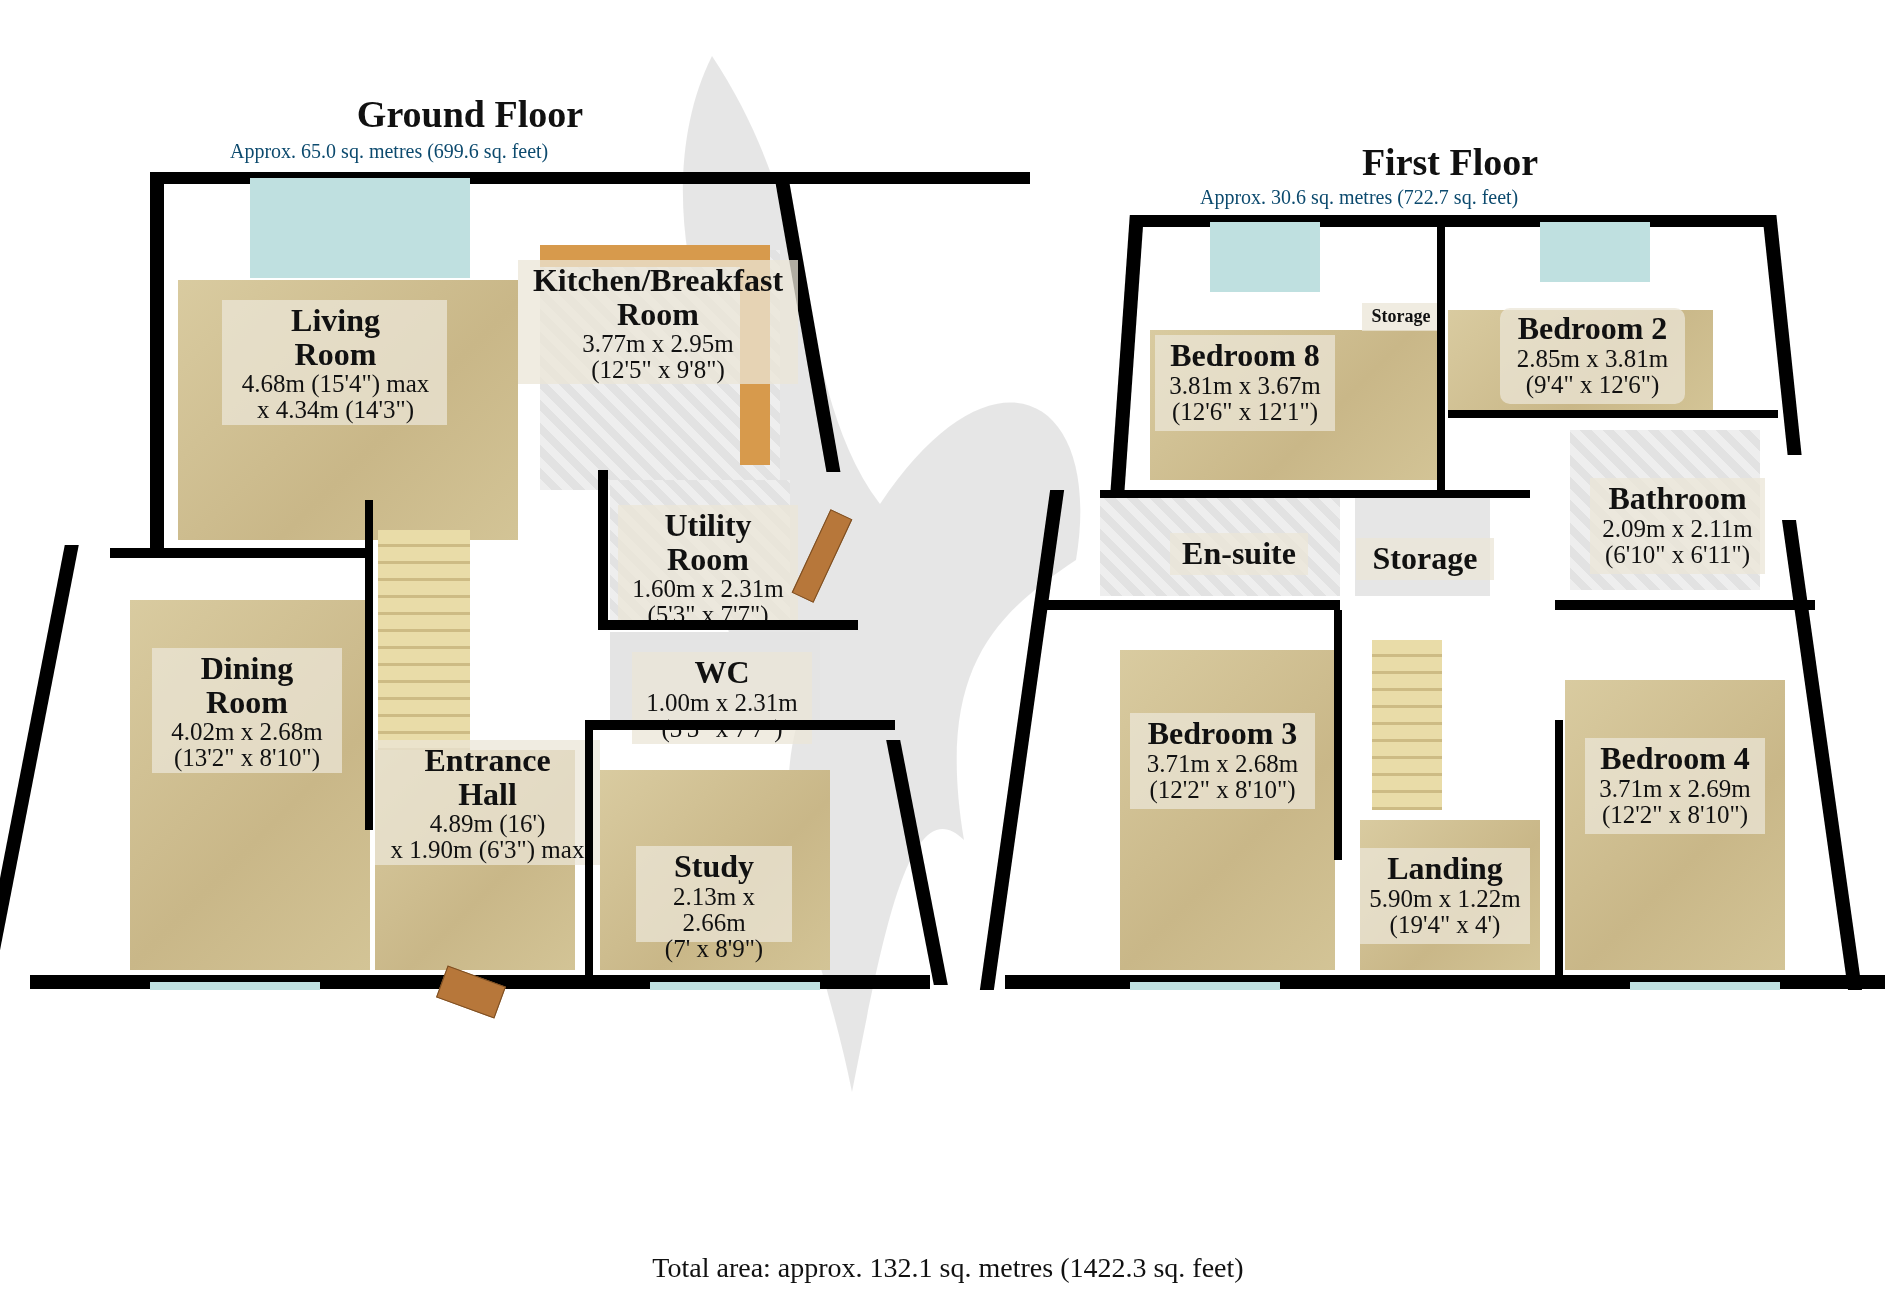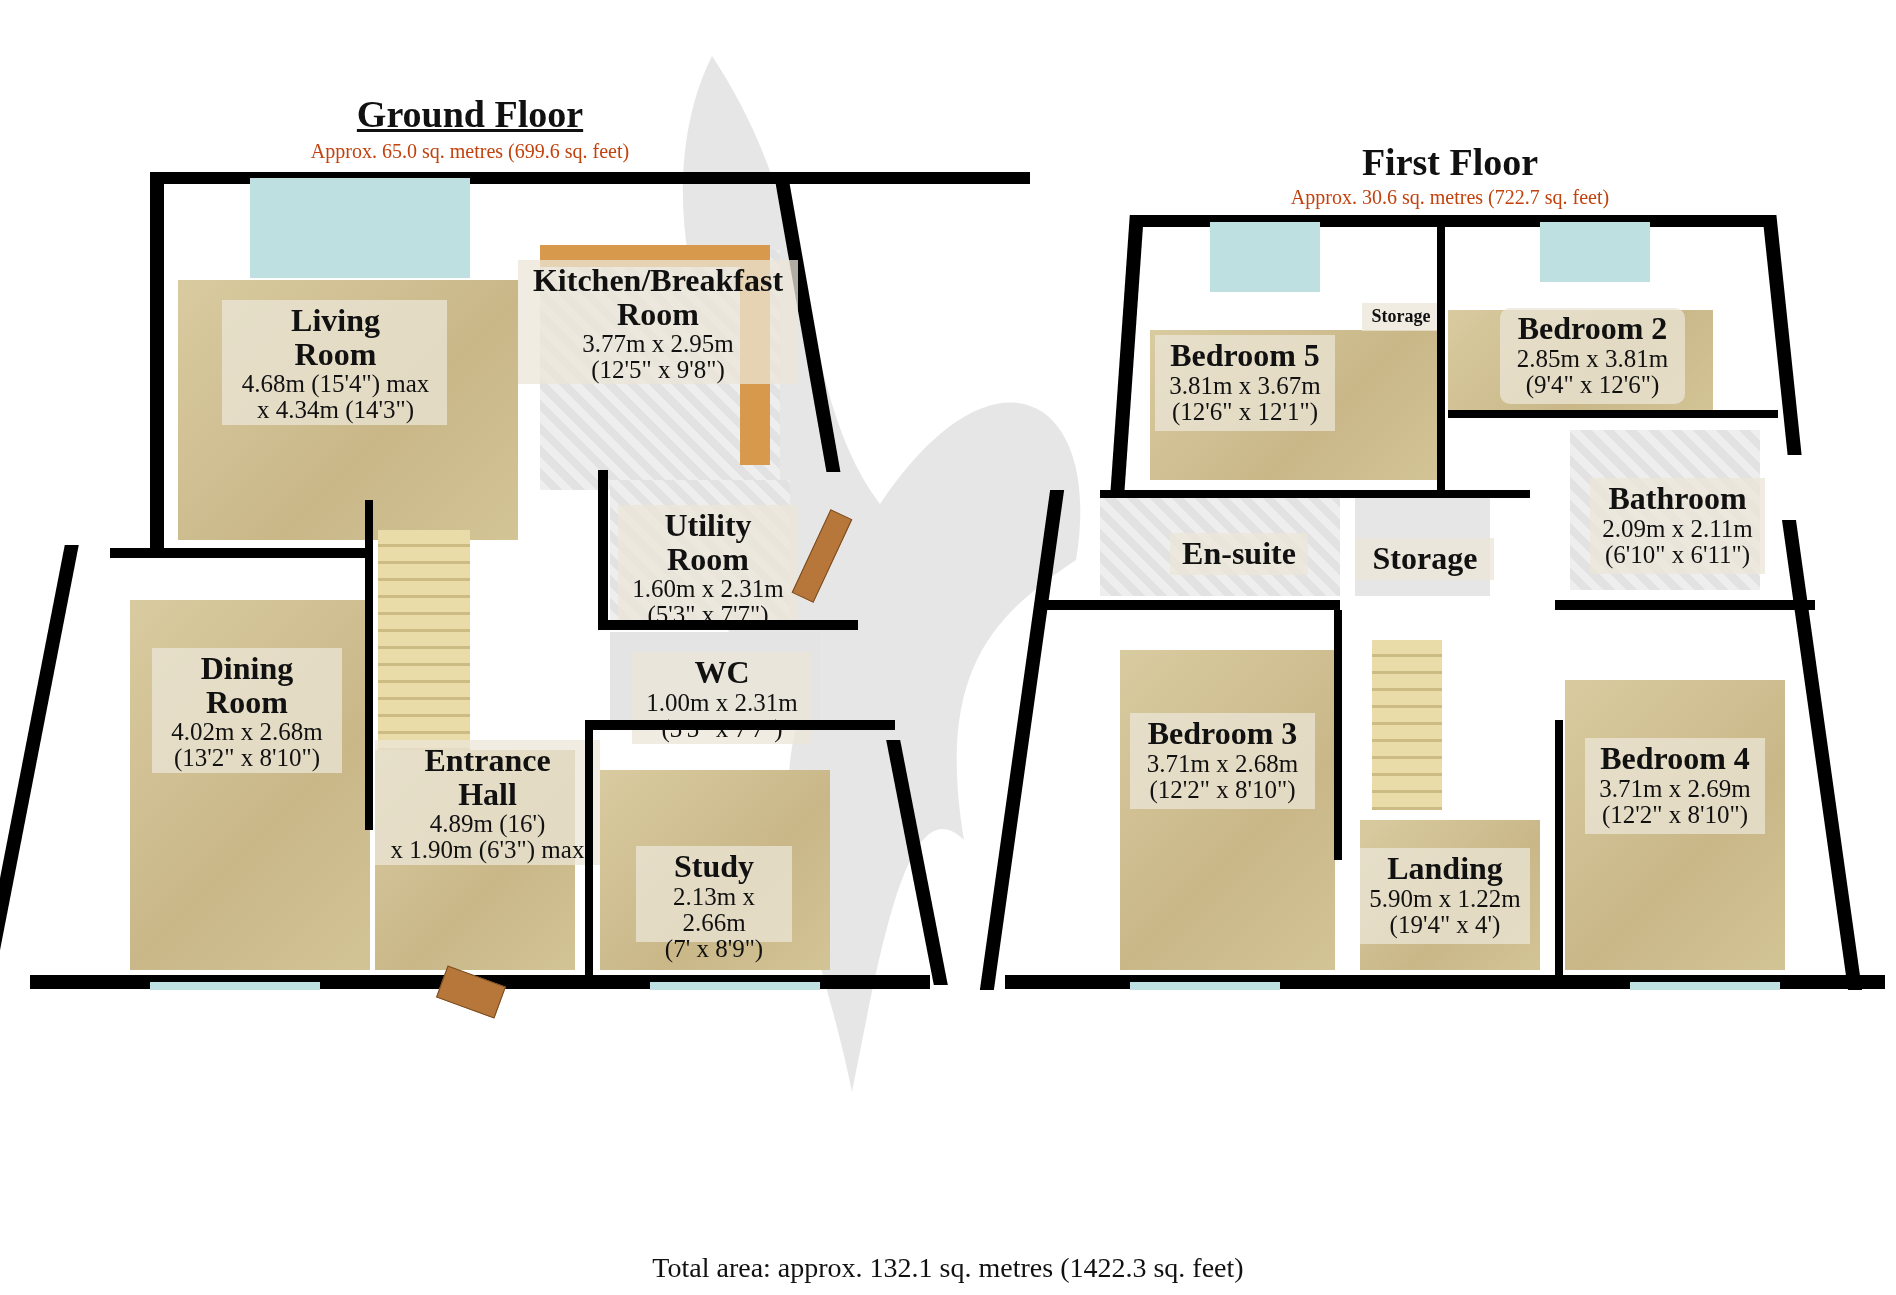--- a/index.html
+++ b/index.html
@@ -1,19 +1,19 @@
 <!DOCTYPE html>
 <html><head>
 <meta charset="utf-8">
 <style>
   html, body { margin:0; padding:0; }
   body { width:1896px; height:1295px; background:#ffffff; position:relative; overflow:hidden; font-family:"Liberation Serif", serif; }
   .abs { position:absolute; }
   .floor-title { font-weight:bold; font-size:38px; color:#111; text-align:center; }
-  .floor-sub { font-size:20px; color:#c2410c; text-align:center; }
+  .floor-sub { font-size:20px; color:#0c4a6e; }
   .wall { position:absolute; background:#000; }
   .floor { position:absolute; background:linear-gradient(135deg,#d9cba0,#c9b788 60%,#d3c496); }
   .tile { background:repeating-linear-gradient(45deg,#eeeeee 0 8px,#e2e2e2 8px 16px); }
   .innerwall { position:absolute; background:linear-gradient(#ffffff,#dcdcdc); }
   .label { position:absolute; background:rgba(235,230,215,0.75); text-align:center; color:#111; line-height:1.05; padding:4px 6px; box-sizing:border-box; }
   .label .name { font-weight:bold; font-size:32px; display:block; }
   .label .dim { font-size:25px; display:block; }
   .label.small .name { font-size:18px; }
   .window { position:absolute; background:#bfe0e0; }
   .door { position:absolute; background:#b7773a; border:1px solid #7a4d22; }
@@ -21,21 +21,21 @@
   .total { font-size:28px; color:#111; text-align:center; }
   .watermark { position:absolute; opacity:0.14; }
 </style>
 </head>
 <body>
 
 <svg class="watermark" style="left:600px;top:0;width:560px;height:1120px" viewBox="0 0 100 200">
   <path d="M20 10 C40 40 35 70 50 90 C70 60 90 70 85 100 C70 110 60 120 65 150 C55 140 50 170 45 195 C40 170 30 150 35 130 C20 120 15 90 30 80 C15 60 10 30 20 10 Z" fill="#555"></path>
 </svg>
 
-<div class="abs floor-title" style="left:280px;top:92px;width:380px;text-decoration:underline;">Ground Floor</div>
+<div class="abs floor-title" style="left:280px;top:92px;width:380px;">Ground Floor</div>
 <div class="abs floor-sub" style="left:230px;top:140px;width:480px;">Approx. 65.0 sq. metres (699.6 sq. feet)</div>
 
 <div>
 
   <div class="wall" style="left:150px;top:172px;width:14px;height:380px;"></div>
   <div class="wall" style="left:22px;top:545px;width:14px;height:440px;transform:skewX(-11deg);"></div>
   <div class="wall" style="left:30px;top:975px;width:900px;height:14px;"></div>
   <div class="wall" style="left:150px;top:172px;width:880px;height:12px;"></div>
   <div class="wall" style="left:910px;top:740px;width:14px;height:245px;transform:skewX(11deg);"></div>
   <div class="wall" style="left:800px;top:172px;width:14px;height:300px;transform:skewX(10deg);"></div>
@@ -115,21 +115,21 @@
 <div>
   <div class="wall" style="left:1135px;top:215px;width:640px;height:12px;"></div>
   <div class="wall" style="left:1120px;top:215px;width:14px;height:280px;transform:skewX(-4deg);"></div>
   <div class="wall" style="left:1015px;top:490px;width:14px;height:500px;transform:skewX(-8deg);"></div>
   <div class="wall" style="left:1005px;top:975px;width:880px;height:14px;"></div>
   <div class="wall" style="left:1775px;top:215px;width:14px;height:240px;transform:skewX(6deg);"></div>
   <div class="wall" style="left:1815px;top:520px;width:14px;height:470px;transform:skewX(8deg);"></div>
 
   <div class="floor" style="left:1150px;top:330px;width:290px;height:150px;"></div>
   <div class="label" style="left:1155px;top:335px;width:180px;height:96px;">
-    <span class="name">Bedroom 5</span>
+    <span class="name">Bedroom 8</span>
     <span class="dim">3.81m x 3.67m</span>
     <span class="dim">(12'6" x 12'1")</span>
   </div>
   <div class="window" style="left:1210px;top:222px;width:110px;height:70px;"></div>
 
   <div class="label small" style="left:1362px;top:303px;width:78px;height:28px;">
     <span class="name">Storage</span>
   </div>
   <div class="wall" style="left:1437px;top:215px;width:8px;height:275px;"></div>
 

